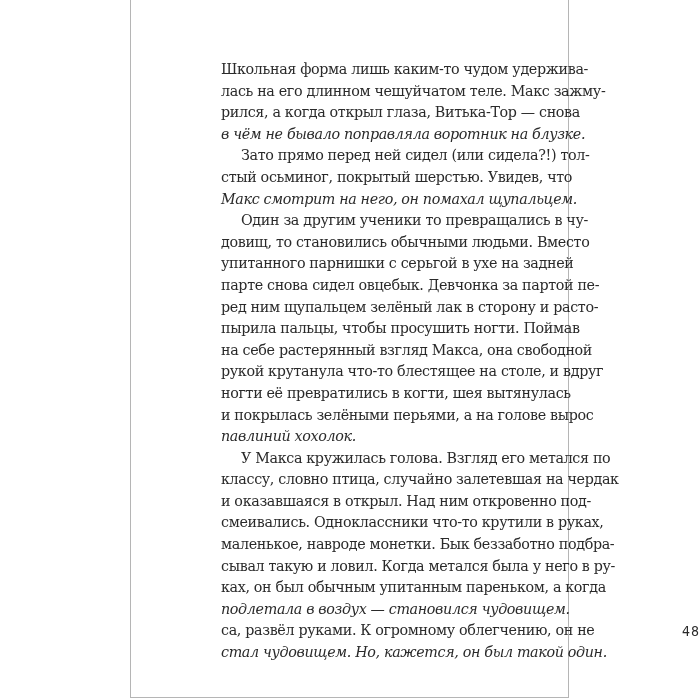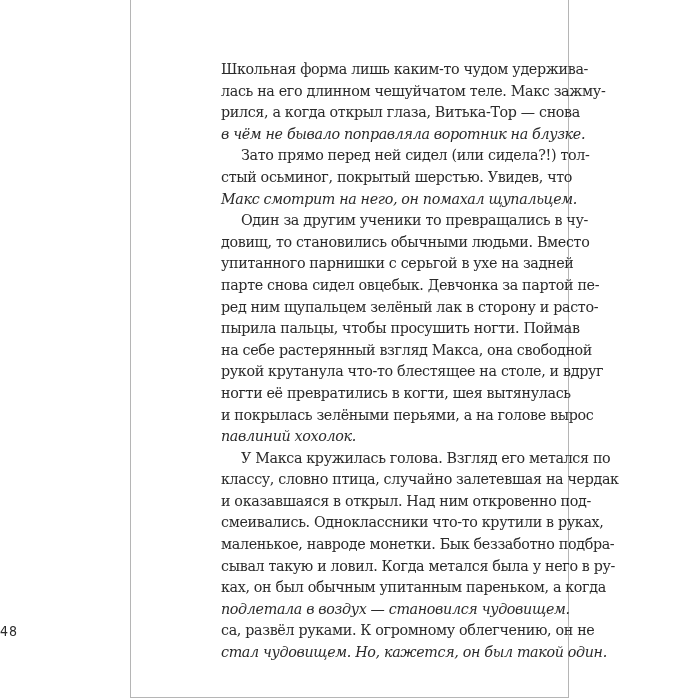--- a/index.html
+++ b/index.html
@@ -23,21 +23,21 @@
     text-align: justify;
     letter-spacing: -0.35px;
     word-spacing: 0px;
   }
   .line { display: block; white-space: nowrap; text-align-last: justify; height: 21.6px; margin-left: 20px; }
   .line.last { text-align-last: left; font-style: italic; }
   .line.indent { padding-left: 20px; }
   .folio {
     position: absolute;
     left: 0; width: 700px; top: 623px;
-    text-align: left;
+    text-align: right;
     font-family: "DejaVu Sans Condensed", "DejaVu Sans", sans-serif;
     font-size: 14px;
     color: #2a2a2a;
     letter-spacing: 1px;
   }
 </style>
 </head>
 <body>
 
 <div class="page"></div>

